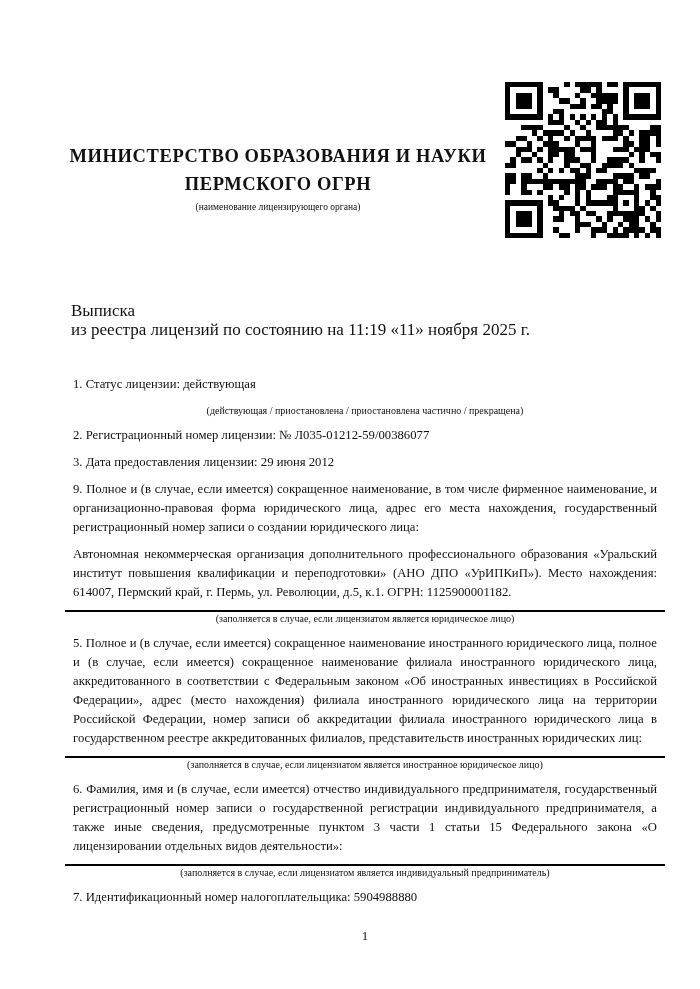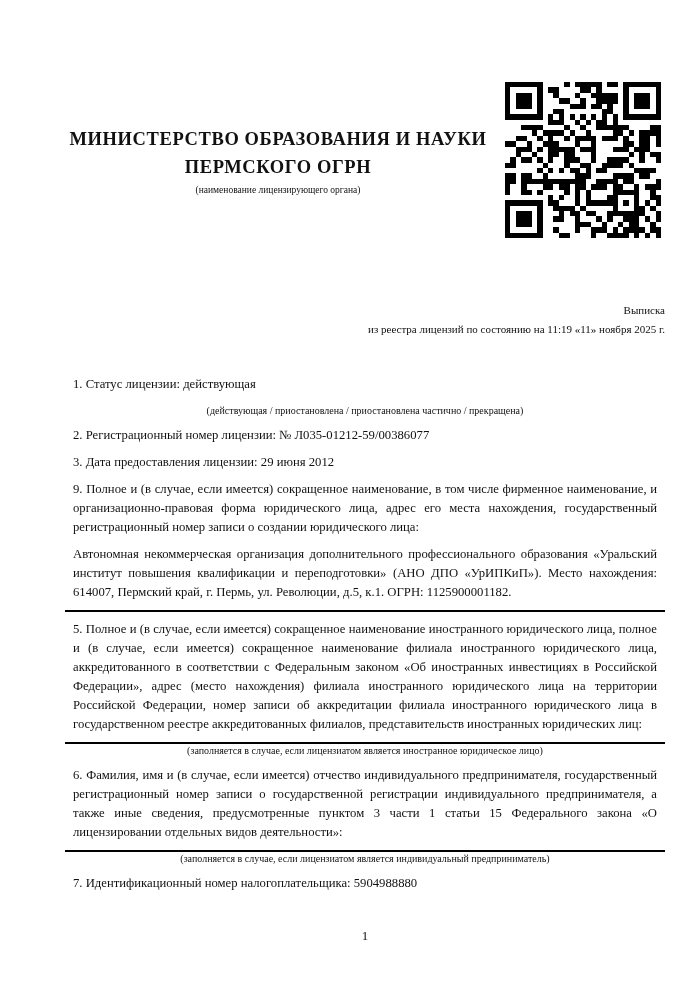--- a/index.html
+++ b/index.html
@@ -19,45 +19,45 @@
     top: 82px;
     left: 505px;
     width: 156px;
     height: 156px;
   }
   .qr-wrap svg { display: block; width: 156px; height: 156px; }
 
   
   .ministry {
     position: absolute;
-    top: 125px;
+    top: 142px;
     left: 35px;
     width: 486px;
     text-align: center;
   }
   .ministry .name {
     font-weight: 700;
     font-size: 18.5px;
     line-height: 28px;
     letter-spacing: 0.6px;
   }
   .ministry .auth-caption {
     font-size: 9.5px;
     line-height: 12px;
     margin-top: 3px;
   }
 
   
   .doc-title {
     position: absolute;
     top: 301px;
-    left: 65px;
+    left: 71px;
     width: 600px;
-    text-align: right;
-    font-size: 11px;
+    text-align: left;
+    font-size: 17px;
     line-height: 19px;
   }
 
   
   .content {
     position: absolute;
     top: 367px;
     left: 65px;
     width: 600px;
     font-size: 12.7px;
@@ -548,20 +548,21 @@
     <p class="body-text">1. Статус лицензии: действующая</p>
     <div class="caption mt-status-caption">(действующая / приостановлена / приостановлена частично / прекращена)</div>
 
     <p class="body-text mt-item2">2. Регистрационный номер лицензии: № Л035-01212-59/00386077</p>
 
     <p class="body-text mt-item3">3. Дата предоставления лицензии: 29 июня 2012</p>
 
     <p class="body-text mt-item4">9. Полное и (в случае, если имеется) сокращенное наименование, в том числе фирменное наименование, и организационно-правовая форма юридического лица, адрес его места нахождения, государственный регистрационный номер записи о создании юридического лица:</p>
     <p class="body-text">Автономная некоммерческая организация дополнительного профессионального образования «Уральский институт повышения квалификации и переподготовки» (АНО ДПО «УрИПКиП»). Место нахождения: 614007, Пермский край, г. Пермь, ул. Революции, д.5, к.1. ОГРН: 1125900001182.</p>
     <div class="rule"></div>
+    <div class="caption">(заполняется в случае, если лицензиатом является юридическое лицо)</div>
 
     <p class="body-text mt-item5">5. Полное и (в случае, если имеется) сокращенное наименование иностранного юридического лица, полное и (в случае, если имеется) сокращенное наименование филиала иностранного юридического лица, аккредитованного в соответствии с Федеральным законом «Об иностранных инвестициях в Российской Федерации», адрес (место нахождения) филиала иностранного юридического лица на территории Российской Федерации, номер записи об аккредитации филиала иностранного юридического лица в государственном реестре аккредитованных филиалов, представительств иностранных юридических лиц:</p>
     <div class="rule"></div>
     <div class="caption">(заполняется в случае, если лицензиатом является иностранное юридическое лицо)</div>
 
     <p class="body-text mt-item6">6. Фамилия, имя и (в случае, если имеется) отчество индивидуального предпринимателя, государственный регистрационный номер записи о государственной регистрации индивидуального предпринимателя, а также иные сведения, предусмотренные пунктом 3 части 1 статьи 15 Федерального закона «О лицензировании отдельных видов деятельности»:</p>
     <div class="rule mt-item6-rule"></div>
     <div class="caption">(заполняется в случае, если лицензиатом является индивидуальный предприниматель)</div>
 
     <p class="body-text mt-item7">7. Идентификационный номер налогоплательщика: 5904988880</p>

